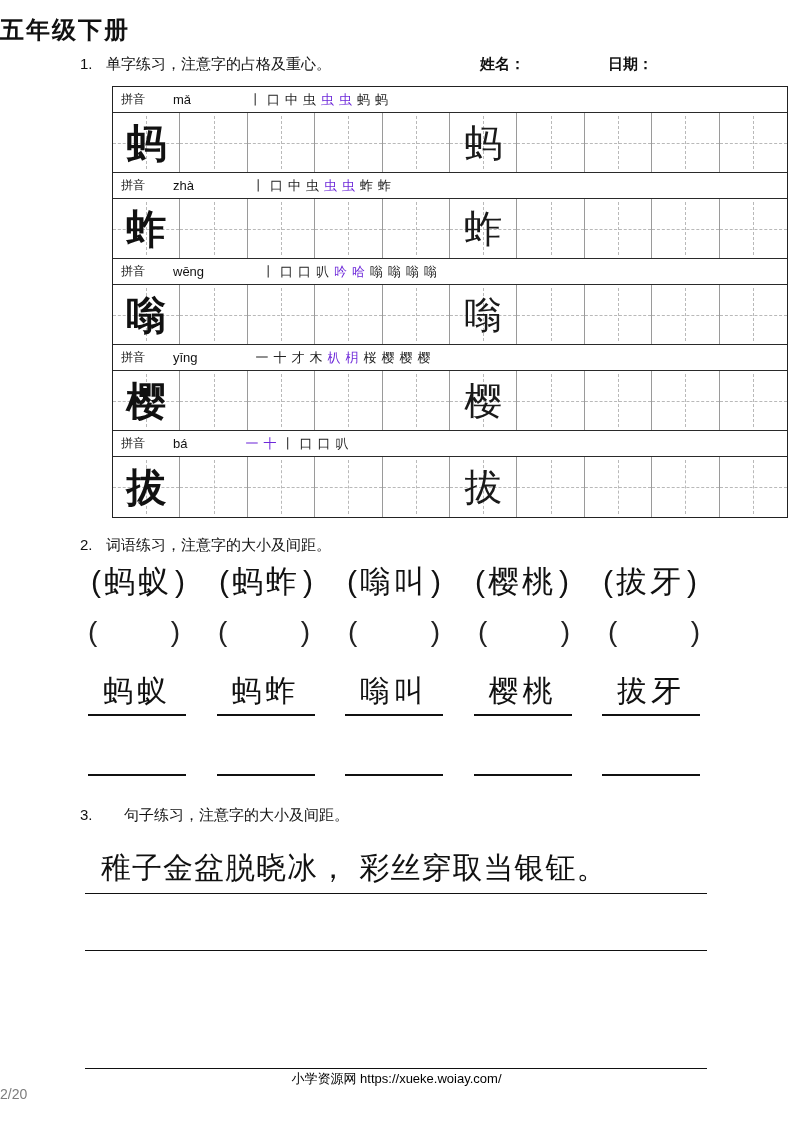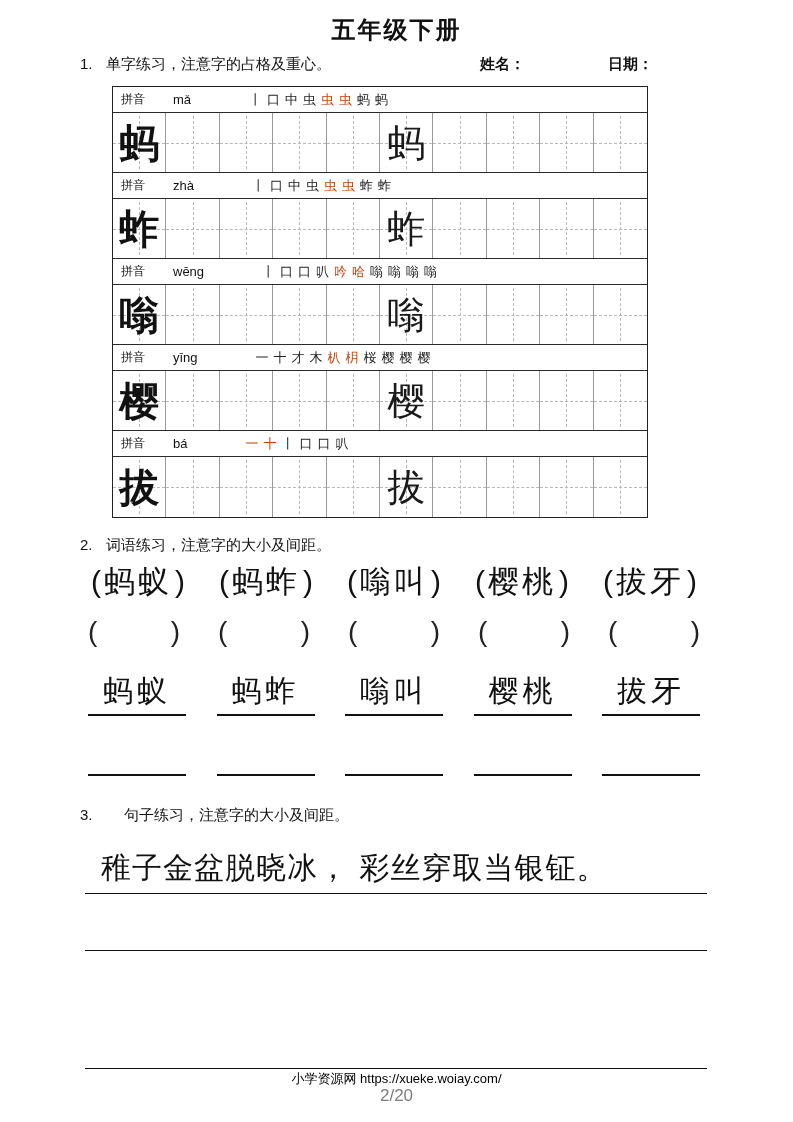--- a/index.html
+++ b/index.html
@@ -4,41 +4,41 @@
 <style>
   * { margin:0; padding:0; box-sizing:border-box; }
   html,body { background:#fff; }
   .page {
     position:relative; width:793px; height:1122px; margin:0 auto;
     background:#ffffff; color:#111;
     font-family:"Liberation Sans", sans-serif; overflow:hidden;
   }
   .title {
     position:absolute; top:14px; left:0; width:100%;
-    text-align:center; font-size:24px; font-weight:bold; letter-spacing:2px;
+    text-align:left; font-size:24px; font-weight:bold; letter-spacing:2px;
   }
   
   .s1num  { position:absolute; top:55px; left:80px;  font-size:15px; }
   .s1head { position:absolute; top:55px; left:106px; font-size:15px; }
   .nlabel { position:absolute; top:55px; left:480px; font-size:15px; font-weight:bold; }
   .dlabel { position:absolute; top:55px; left:608px; font-size:15px; font-weight:bold; }
 
   
   .grid {
-    position:absolute; left:112px; top:86px; width:536px;
+    position:absolute; left:112px; top:86px; width:676px;
     border:1.5px solid #222; background:#fff;
   }
   .py-row {
     height:26px; display:flex; align-items:center;
     border-bottom:1px solid #2a2a2a; padding-left:8px; white-space:nowrap;
   }
   .py-label { font-size:12px; color:#222; }
   .py-text  { font-size:13px; margin-left:28px; color:#111; }
   .strokes  { margin-left:58px; font-size:13px; letter-spacing:5px; color:#222; }
-  .strokes .red { color:#c2410c; }
+  .strokes .red { color:#6d28d9; }
   .pr-row {
     height:60px; display:grid; grid-template-columns:repeat(10,1fr);
     border-bottom:1px solid #2a2a2a;
   }
   .grid .block:last-child .pr-row { border-bottom:none; }
   .cell { position:relative; border-right:1px solid #9a9a9a; }
   .cell:last-child { border-right:none; }
   .cell::before {
     content:""; position:absolute; left:50%; top:3px; bottom:3px; width:0;
     border-left:1px dashed #b9b9b9;
@@ -102,21 +102,21 @@
   .b-1 { top:950px; }
   .b-2 { top:1068px; }
 
   
   .foot-site {
     position:absolute; top:1070px; left:0; width:100%;
     text-align:center; font-size:13px; color:#000000;
   }
   .foot-page {
     position:absolute; top:1086px; left:0; width:100%;
-    text-align:center; font-size:17px; color:#7d7d7d;
+    text-align:left; font-size:14px; color:#7d7d7d;
   }
 </style>
 </head>
 <body>
 
 <div class="page">
 
   <div class="title">五年级下册</div>
 
   <span class="s1num">1.</span>

